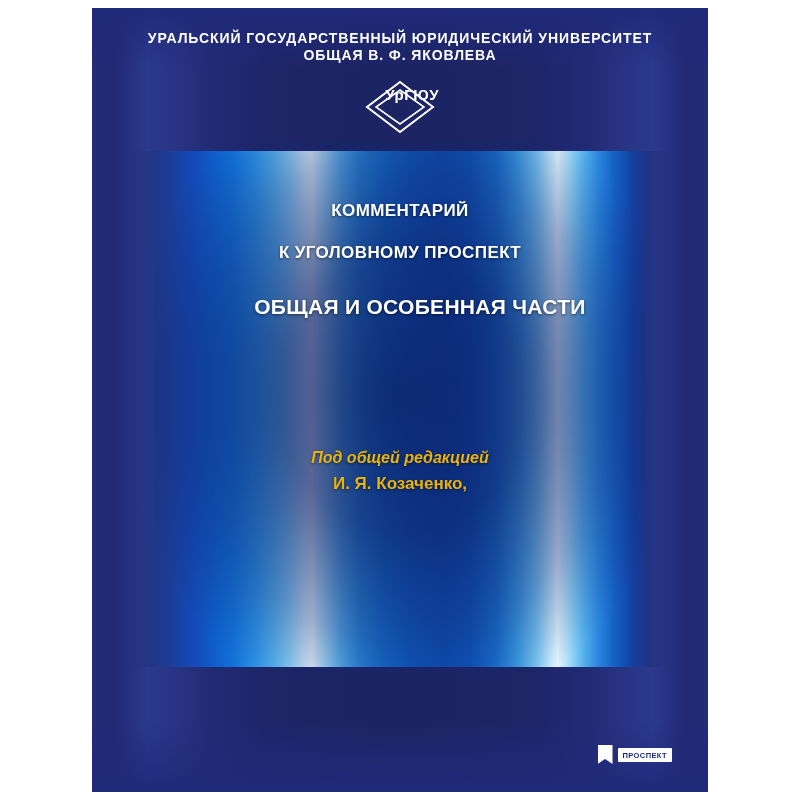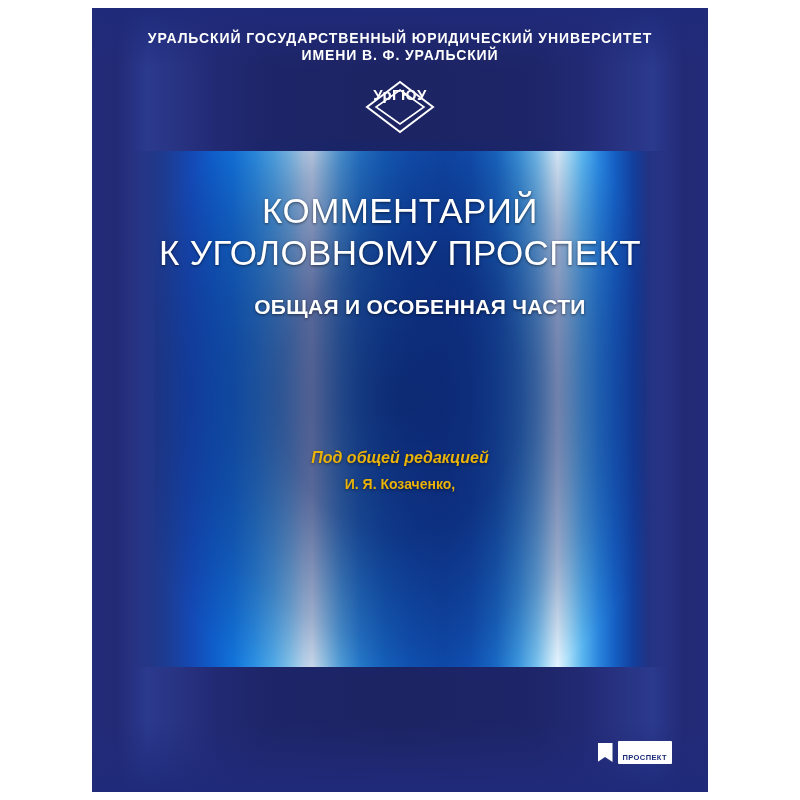--- a/index.html
+++ b/index.html
@@ -135,40 +135,40 @@
   .logo {
     position: relative;
     width: 78px;
     height: 58px;
   }
   .logo svg { display: block; }
   .logo-text {
     position: absolute;
     left: 0; right: 0;
     top: 8px;
-    text-align: center;
+    text-align: right;
     font-size: 15px;
     font-weight: bold;
     letter-spacing: 0.5px;
     color: #ffffff;
   }
 
   
   .title-block {
     position: absolute;
     left: 0; right: 0;
     top: 182px;
     text-align: center;
     color: #ffffff;
     z-index: 6;
     text-shadow: 0 1px 3px rgba(0,0,10,0.55);
   }
   .title-line {
-    font-size: 35px;
-    font-weight: normal;
+    font-size: 17px;
+    font-weight: bold;
     line-height: 42px;
     letter-spacing: 0.4px;
   }
   .subtitle {
     margin-top: 21px;
     font-size: 21px;
     font-weight: bold;
     letter-spacing: 0.3px;
     padding-left: 40px;
   }
@@ -182,21 +182,21 @@
     z-index: 6;
     text-shadow: 0 1px 3px rgba(0,0,10,0.5);
   }
   .editors-label {
     font-size: 16px;
     font-weight: bold;
     font-style: italic;
     line-height: 26px;
   }
   .editor-name {
-    font-size: 14px;
+    font-size: 17px;
     font-weight: bold;
     line-height: 26px;
   }
 
   
   .publisher {
     position: absolute;
     right: 36px;
     bottom: 28px;
     z-index: 7;
@@ -209,37 +209,37 @@
     height: 19px;
     background: #ffffff;
     clip-path: polygon(0 0, 100% 0, 100% 100%, 50% 74%, 0 100%);
   }
   .pub-name {
     background: #ffffff;
     color: #1b2a78;
     font-size: 7.5px;
     font-weight: bold;
     letter-spacing: 0.4px;
-    padding: 12px 5px 2px 5px;
+    padding: 3px 5px 2px 5px;
     border-radius: 1px;
   }
 </style>
 </head>
 <body>
 
 <div id="cover">
 
   <div class="band"></div>
   <div class="band-fade-top"></div>
   <div class="band-fade-bottom"></div>
   <div class="veil"></div>
 
   <div class="header">
     <div class="univ-line">УРАЛЬСКИЙ ГОСУДАРСТВЕННЫЙ ЮРИДИЧЕСКИЙ УНИВЕРСИТЕТ</div>
-    <div class="univ-line">ИМЕНИ В. Ф. УРАЛЬСКИЙ</div>
+    <div class="univ-line">ОБЩАЯ В. Ф. ЯКОВЛЕВА</div>
     <div class="logo-wrap">
       <div class="logo">
         <svg width="78" height="58" viewBox="0 0 78 58">
           <polygon points="39,4 72,29 39,54 6,29" fill="none" stroke="#ffffff" stroke-width="2"></polygon>
           <polygon points="39,12 63,29 39,46 15,29" fill="none" stroke="#ffffff" stroke-width="1.6"></polygon>
         </svg>
         <div class="logo-text">УрГЮУ</div>
       </div>
     </div>
   </div>

